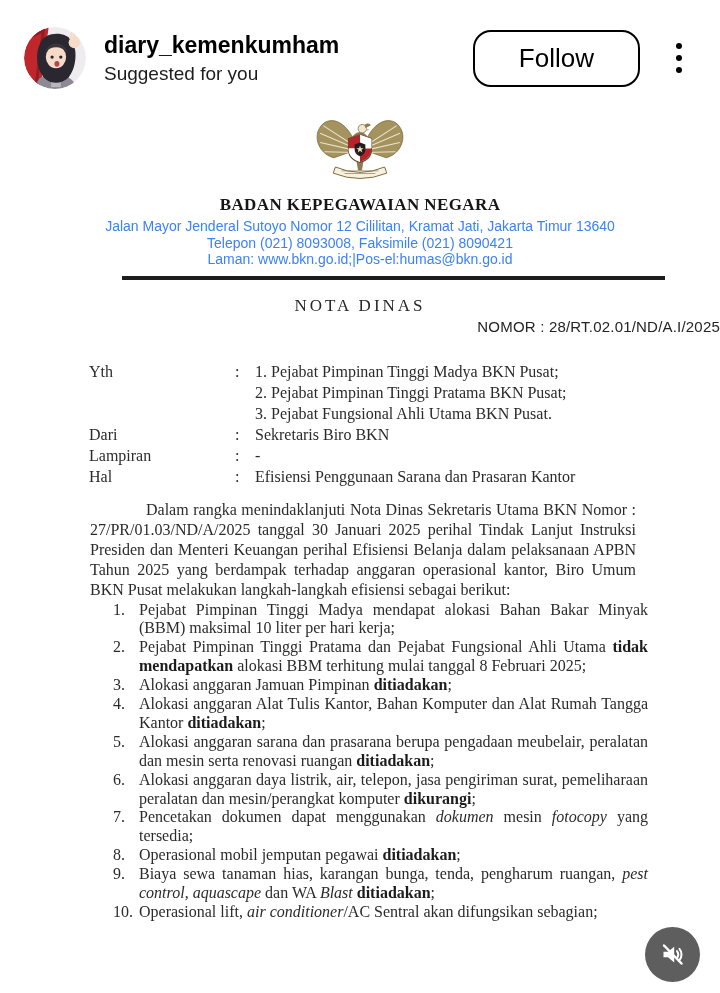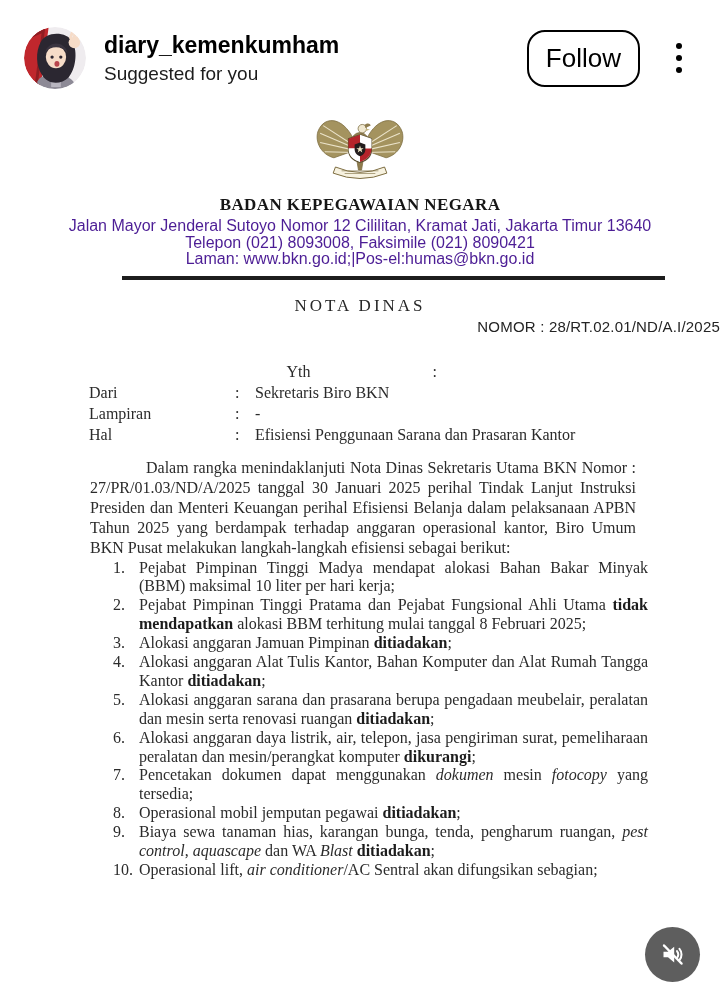--- a/index.html
+++ b/index.html
@@ -16,49 +16,49 @@
   }
   .avatar{
     width:62px; height:62px; border-radius:50%; overflow:hidden;
     flex:0 0 62px; cursor:pointer;
   }
   .user-block{ margin-left:18px; }
   .username{ font-size:23px; font-weight:bold; color:#000; line-height:28px; cursor:pointer; }
   .subtitle{ font-size:19px; color:#1c1c1c; line-height:24px; margin-top:3px; }
   .follow-btn{
     margin-left:auto; background:#fff; border:2.5px solid #000; border-radius:18px;
-    padding:11px 17px; font-size:26px; color:#000; cursor:pointer;
+    padding:11px 44px; font-size:26px; color:#000; cursor:pointer;
     font-family:"Liberation Sans",sans-serif;
   }
   .kebab{
     margin-left:32px; display:flex; flex-direction:column; gap:6px;
     padding:4px; cursor:pointer;
   }
   .kebab i{ width:6px; height:6px; background:#000; border-radius:50%; display:block; }
 
   
   .doc{ position:relative; font-family:"Liberation Serif","DejaVu Serif",serif; color:#2b2b2b; }
   .emblem{ display:block; margin:0 auto; }
   .org-name{
     text-align:center; font-weight:bold; font-size:17px; letter-spacing:.4px;
     color:#161616; margin-top:9px; font-family:"Liberation Serif",serif;
   }
   .addr{ text-align:center; font-family:"Liberation Sans",sans-serif;
-    font-size:16px; line-height:16.5px; color:#4c1d95; }
+    font-size:14px; line-height:16.5px; color:#3b82f6; }
   .addr-first{ margin-top:3px; }
   .rule{ border-top:4px solid #1d1d1d; margin:8px 55px 0 122px; }
   .doc-title{
     text-align:center; font-size:17px; letter-spacing:3px; margin-top:16px; color:#272727;
   }
   .doc-number{
     text-align:right; font-family:"Liberation Sans",sans-serif;
     font-size:15px; margin-top:2px; color:#242424; letter-spacing:.2px;
   }
   .meta{ margin:26px 70px 0 89px; font-size:16px; line-height:21px; }
-  .meta-row{ display:flex;justify-content:center; }
+  .meta-row{ display:flex; }
   .meta-label{ width:146px; flex:0 0 146px; }
   .meta-colon{ width:20px; flex:0 0 20px; }
   .meta-value{ flex:1; }
   .opening{
     margin:13px 84px 0 90px; font-size:16px; line-height:20px;
     text-align:justify; text-indent:56px;
   }
   .items{ margin:1px 72px 0 113px; }
   .item{ display:flex; font-size:16px; line-height:18.9px; }
   .item-no{ width:26px; flex:0 0 26px; }
@@ -164,20 +164,25 @@
     <div class="addr">Laman: www.bkn.go.id;|Pos-el:humas@bkn.go.id</div>
     <div class="rule"></div>
 
     <div class="doc-title">NOTA DINAS</div>
     <div class="doc-number">NOMOR : 28/RT.02.01/ND/A.I/2025</div>
 
     <div class="meta">
       <div class="meta-row">
         <div class="meta-label">Yth</div>
         <div class="meta-colon">:</div>
+        <div class="meta-value">
+          <div>1. Pejabat Pimpinan Tinggi Madya BKN Pusat;</div>
+          <div>2. Pejabat Pimpinan Tinggi Pratama BKN Pusat;</div>
+          <div>3. Pejabat Fungsional Ahli Utama BKN Pusat.</div>
+        </div>
       </div>
       <div class="meta-row">
         <div class="meta-label">Dari</div>
         <div class="meta-colon">:</div>
         <div class="meta-value">Sekretaris Biro BKN</div>
       </div>
       <div class="meta-row">
         <div class="meta-label">Lampiran</div>
         <div class="meta-colon">:</div>
         <div class="meta-value">-</div>

